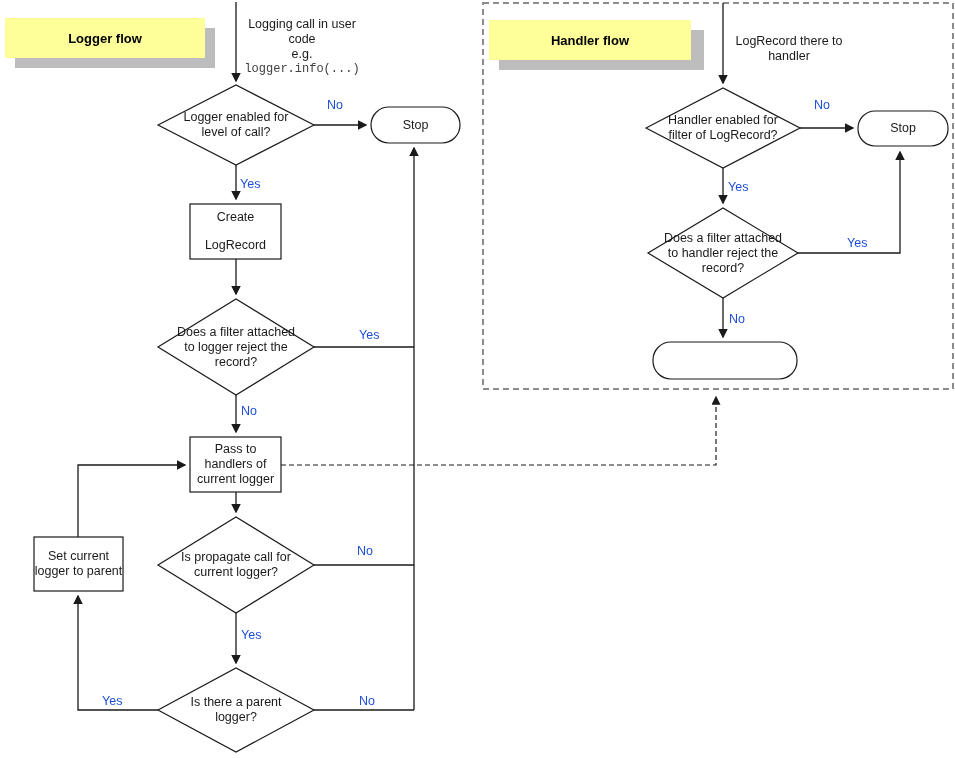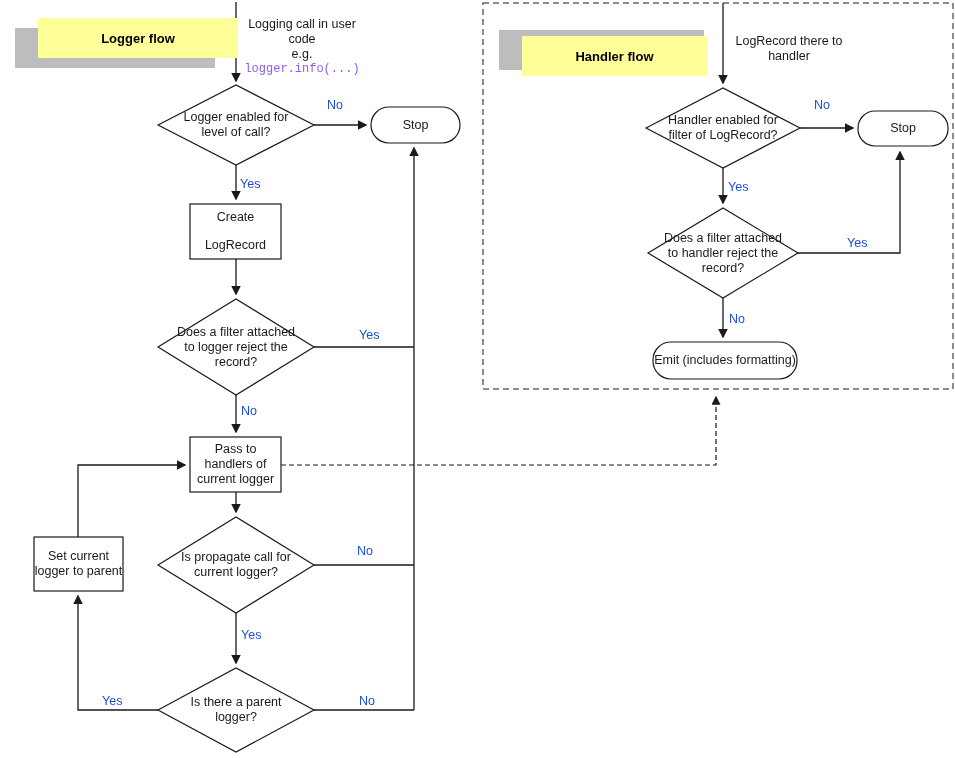--- a/index.html
+++ b/index.html
@@ -4,28 +4,28 @@
 <style>
   html,body{margin:0;padding:0;background:#ffffff;}
   .canvas{
     position:relative;width:955px;height:758px;background:#ffffff;overflow:hidden;
     font-family:"Liberation Sans", sans-serif;color:#1a1a1a;
   }
   svg{position:absolute;left:0;top:0;}
   .note-shadow{position:absolute;background:#bdbdbd;}
   .note{
     position:absolute;background:#ffff99;display:flex;align-items:center;justify-content:center;
-    font-weight:bold;font-size:13px;color:#000;margin-left:33px;
+    font-weight:bold;font-size:13px;color:#000;
   }
   .node-text{
     position:absolute;display:flex;flex-direction:column;align-items:center;justify-content:center;
     text-align:center;font-size:12.5px;line-height:15px;color:#1a1a1a;
   }
   .node-text span{display:block;white-space:nowrap;}
-  .code-line{font-family:"Liberation Mono", monospace;font-size:12px;color:#8b5cf6;}
+  .code-line{font-family:"Liberation Mono", monospace;font-size:12px;color:#404040;}
   .edge-label{position:absolute;font-size:12.5px;color:#1d4ed8;white-space:nowrap;}
 </style>
 </head>
 <body>
 
 <div class="canvas">
 
   <svg width="955" height="758" viewBox="0 0 955 758">
     <defs>
       <marker id="arw" viewBox="0 0 10 10" refX="8.5" refY="5" markerWidth="7.5" markerHeight="7.5" orient="auto-start-reverse">
@@ -70,21 +70,21 @@
     <rect x="858" y="111" width="90" height="35" rx="17" fill="#ffffff" stroke="#1a1a1a" stroke-width="1.2"></rect>
     <rect x="653" y="342" width="144" height="37" rx="18" fill="#ffffff" stroke="#1a1a1a" stroke-width="1.2"></rect>
   </svg>
 
   <div class="note-shadow" style="left:15px;top:28px;width:200px;height:40px;"></div>
   <div class="note" style="left:5px;top:18px;width:200px;height:40px;">
     <span>Logger flow</span>
   </div>
 
   <div class="note-shadow" style="left:499px;top:30px;width:205px;height:40px;"></div>
-  <div class="note" style="left:489px;top:36px;width:185px;height:40px;">
+  <div class="note" style="left:489px;top:20px;width:202px;height:40px;">
     <span>Handler flow</span>
   </div>
 
   <div class="node-text" style="left:236px;top:16px;width:132px;height:62px;">
     <span>Logging call in user</span>
     <span>code</span>
     <span>e.g.</span>
     <span class="code-line">logger.info(...)</span>
   </div>
 
@@ -151,22 +151,19 @@
   <div class="node-text" style="left:645px;top:210px;width:156px;height:86px;">
     <span>Does a filter attached</span>
     <span>to handler reject the</span>
     <span>record?</span>
   </div>
 
   <div class="node-text" style="left:858px;top:111px;width:90px;height:35px;">
     <span>Stop</span>
   </div>
 
-  <div class="node-text" style="left:653px;top:342px;width:144px;height:37px;">
-    <span>Emit (includes formatting)</span>
-  </div>
 
   <div class="edge-label" style="left:814px;top:98px;">No</div>
   <div class="edge-label" style="left:728px;top:180px;">Yes</div>
   <div class="edge-label" style="left:847px;top:236px;">Yes</div>
   <div class="edge-label" style="left:729px;top:312px;">No</div>
 
 </div>
 
 </body></html>

